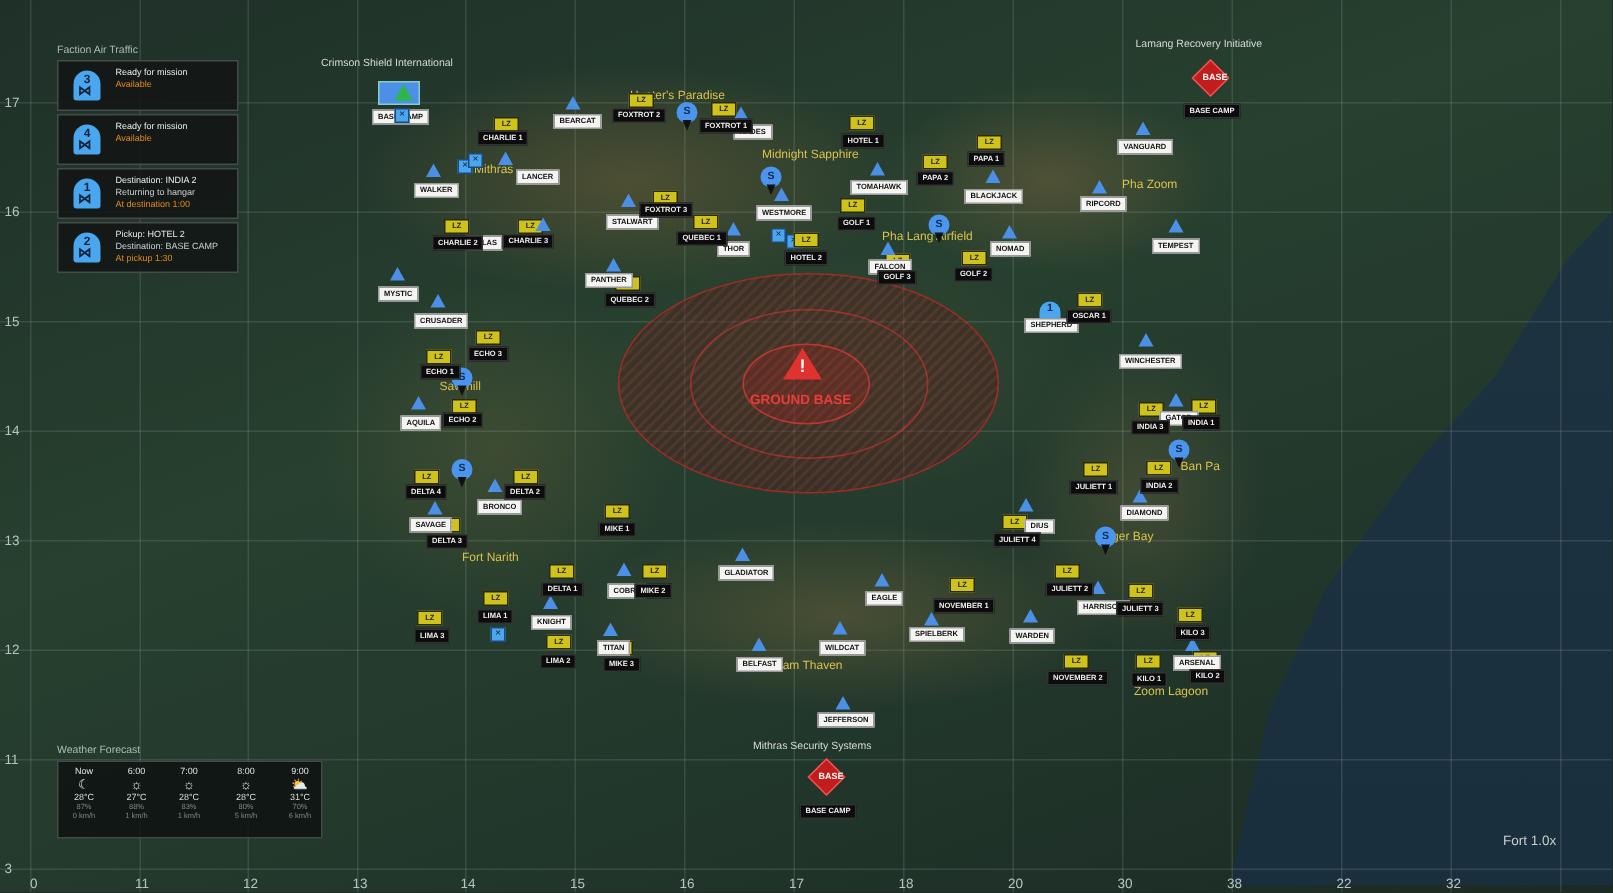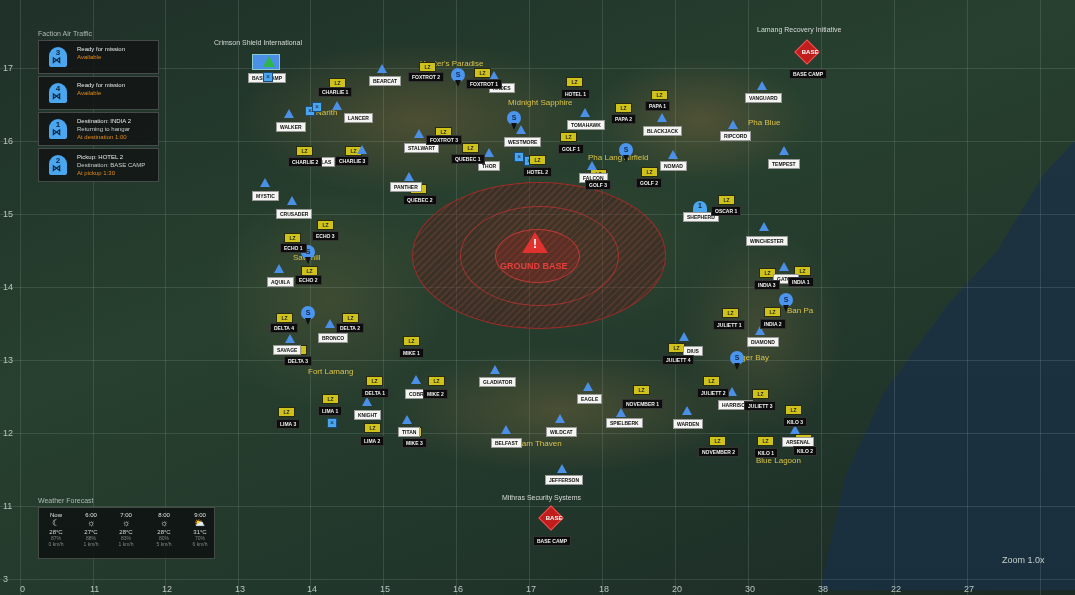--- a/index.html
+++ b/index.html
@@ -93,21 +93,21 @@
   <div class="axis" style="left:235px;top:584px">13</div>
   <div class="axis" style="left:307px;top:584px">14</div>
   <div class="axis" style="left:380px;top:584px">15</div>
   <div class="axis" style="left:453px;top:584px">16</div>
   <div class="axis" style="left:526px;top:584px">17</div>
   <div class="axis" style="left:599px;top:584px">18</div>
   <div class="axis" style="left:672px;top:584px">20</div>
   <div class="axis" style="left:745px;top:584px">30</div>
   <div class="axis" style="left:818px;top:584px">38</div>
   <div class="axis" style="left:891px;top:584px">22</div>
-  <div class="axis" style="left:964px;top:584px">27</div>
+  <div class="axis" style="left:964px;top:584px">32</div>
   <div class="axis" style="left:1037px;top:612px">24</div>
   <div class="axis" style="left:3px;top:63px">17</div>
   <div class="axis" style="left:3px;top:136px">16</div>
   <div class="axis" style="left:3px;top:209px">15</div>
   <div class="axis" style="left:3px;top:282px">14</div>
   <div class="axis" style="left:3px;top:355px">13</div>
   <div class="axis" style="left:3px;top:428px">12</div>
   <div class="axis" style="left:3px;top:501px">11</div>
   <div class="axis" style="left:3px;top:574px">3</div>
 
@@ -130,30 +130,30 @@
     </div>
   <div class="lbl b" style="left:789px;top:69px">BASE CAMP</div>
 
   <div class="faction" style="left:502px;top:494px">Mithras Security Systems</div>
   <div class="base" style="left:542px;top:509px">
       <span>BASE</span>
     </div>
   <div class="lbl b" style="left:533px;top:536px">BASE CAMP</div>
 
   <div class="town" style="left:420px;top:59px">Hunter's Paradise</div>
-  <div class="town" style="left:316px;top:108px">Narith</div>
+  <div class="town" style="left:316px;top:108px">Mithras</div>
   <div class="town" style="left:508px;top:98px">Midnight Sapphire</div>
   <div class="town" style="left:588px;top:153px">Pha Lang Airfield</div>
-  <div class="town" style="left:748px;top:118px">Pha Blue</div>
+  <div class="town" style="left:748px;top:118px">Pha Zoom</div>
   <div class="town" style="left:293px;top:253px">Sawmill</div>
-  <div class="town" style="left:308px;top:367px">Fort Lamang</div>
+  <div class="town" style="left:308px;top:367px">Fort Narith</div>
   <div class="town" style="left:516px;top:439px">Nam Thaven</div>
   <div class="town" style="left:787px;top:306px">Ban Pa</div>
   <div class="town" style="left:735px;top:353px">Tiger Bay</div>
-  <div class="town" style="left:756px;top:456px">Blue Lagoon</div>
+  <div class="town" style="left:756px;top:456px">Zoom Lagoon</div>
 
   <div class="pin" style="left:451px;top:68px">S</div>
   <div class="pin" style="left:507px;top:111px">S</div>
   <div class="pin" style="left:619px;top:143px">S</div>
   <div class="pin" style="left:301px;top:245px">S</div>
   <div class="pin" style="left:301px;top:306px">S</div>
   <div class="pin" style="left:779px;top:293px">S</div>
   <div class="pin" style="left:730px;top:351px">S</div>
 
   <div class="heli-map" style="left:693px;top:201px">1</div>
@@ -382,14 +382,14 @@
     </div>
     <div class="wcol" style="left:146px">
       <div class="t">9:00</div>
       <div class="ic">⛅</div>
       <div class="tmp">31°C</div>
       <div class="sub">70%</div>
       <div class="sub">6 km/h</div>
     </div>
   </div>
 
-  <div class="zoomtxt">Zoom 1.0x</div>
+  <div class="zoomtxt">Fort 1.0x</div>
 </div>
 
 </body></html>

